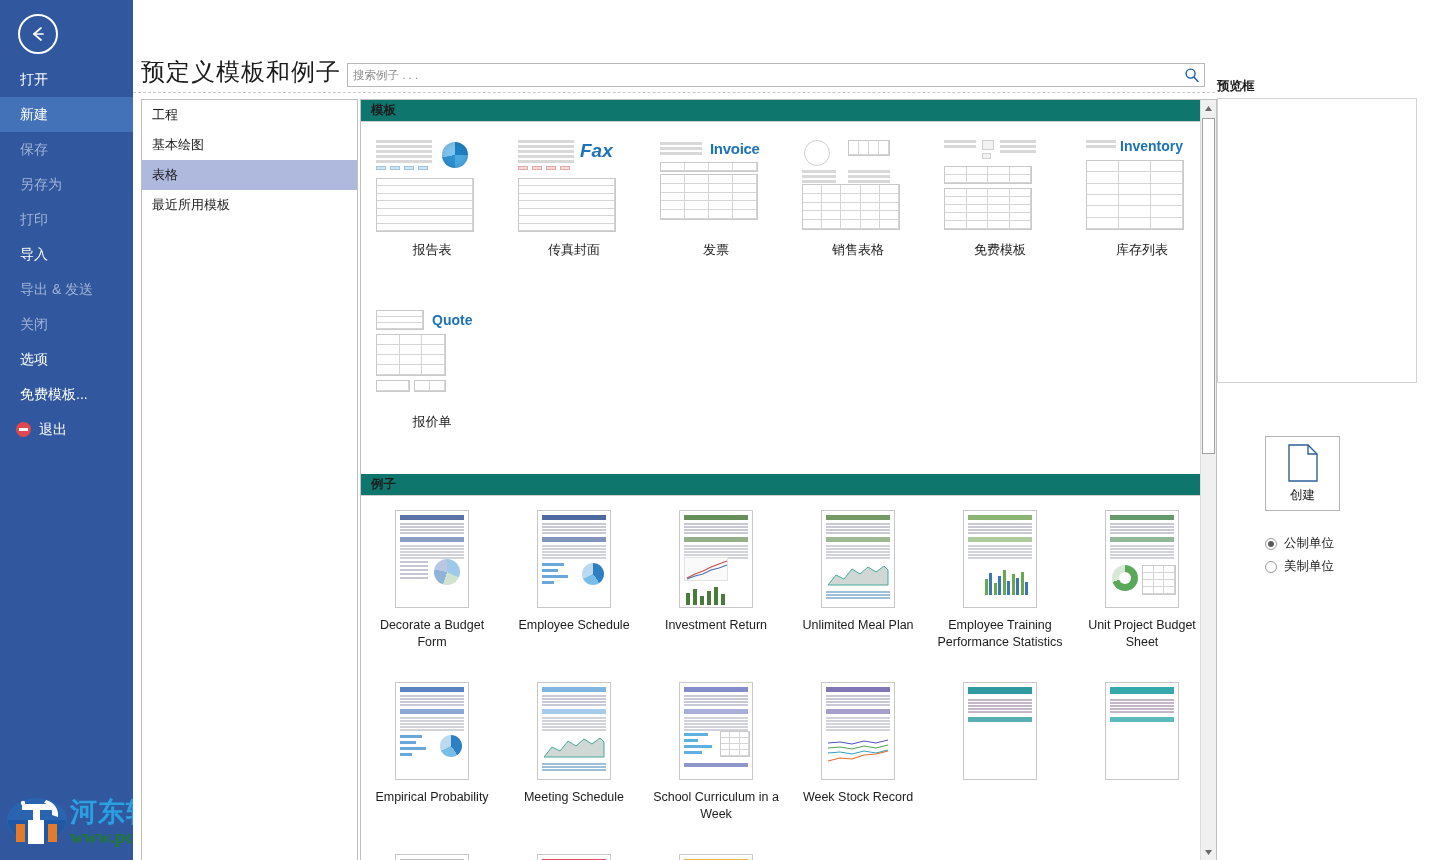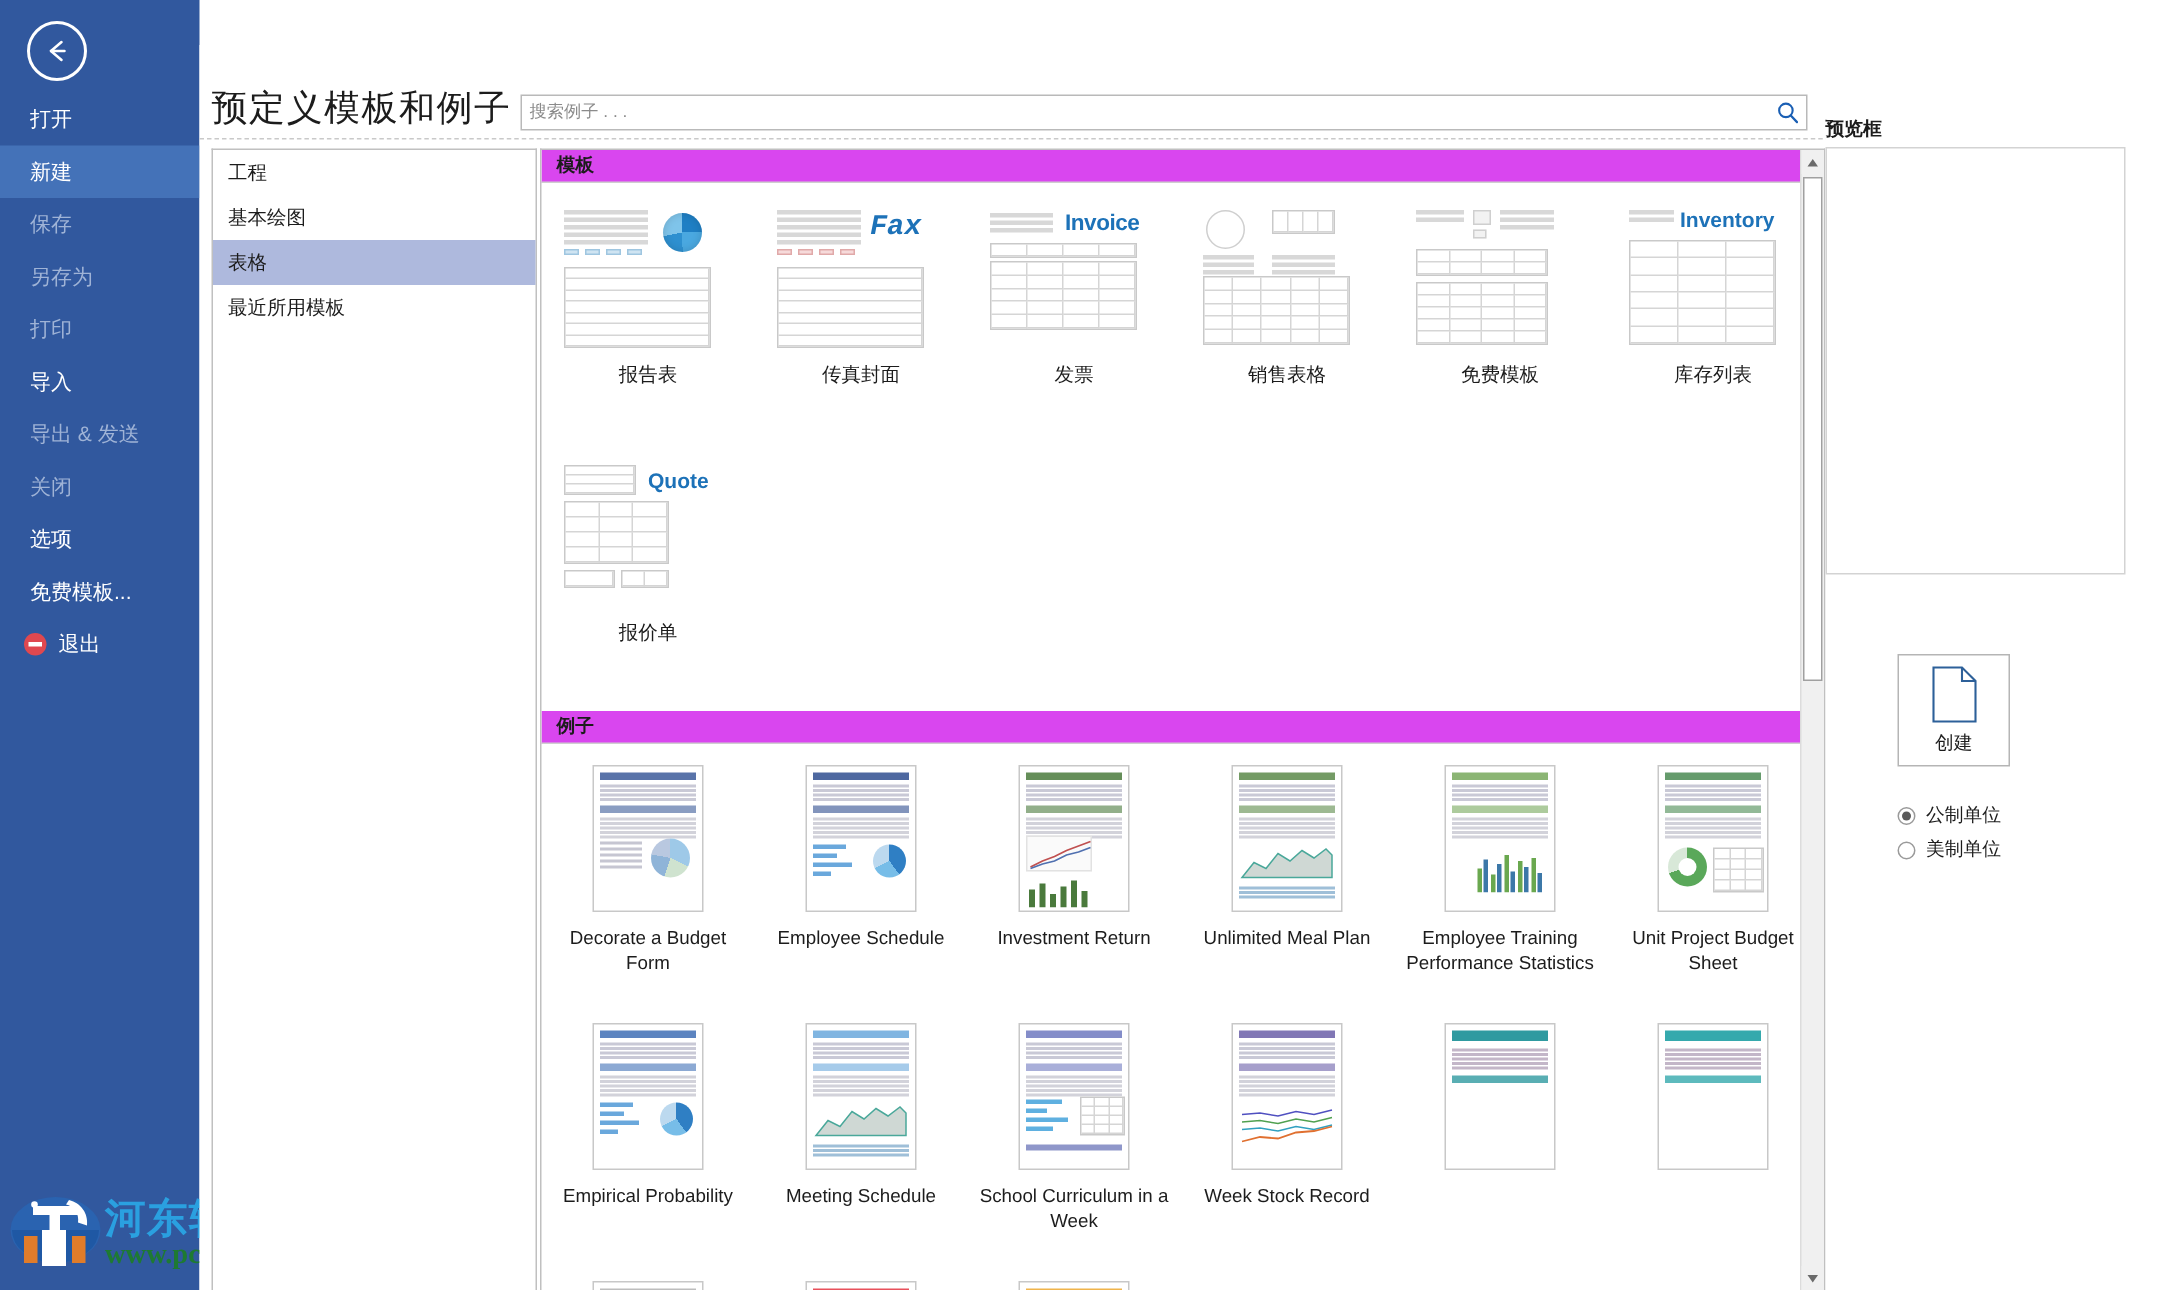--- a/index.html
+++ b/index.html
@@ -120,21 +120,21 @@
   }
   .cat-item.selected { background: #aeb9dd; }
 
   
   .content {
     position: absolute; left: 227px; top: 69px; right: 223px; bottom: 0;
     border: 1px solid #c0c0c0; border-bottom: none; overflow: hidden;
     background: #fff;
   }
   .sec-header {
-    height: 22px; background: #d946ef; border-bottom: 1px solid #cfcfcf;
+    height: 22px; background: #0f766e; border-bottom: 1px solid #cfcfcf;
     display: flex; align-items: center; padding-left: 10px;
     font-size: 12.5px; font-weight: bold; color: #1c1c1c;
   }
   .grid {
     display: flex; flex-wrap: wrap; padding: 8px 0 0 0;
   }
   .cell {
     width: 142px; display: flex; flex-direction: column;
     align-items: center; cursor: pointer; margin-bottom: 4px;
   }
@@ -159,21 +159,21 @@
   .lines span { display: block; height: 3px; background: #d8d8d8; margin-bottom: 2px; }
   .tbl {
     position: absolute; border: 1px solid #c9c9c9; background: #fff;
     display: grid;
   }
   .tbl div { border-right: 1px solid #d5d5d5; border-bottom: 1px solid #d5d5d5; }
   .wordmark {
     position: absolute; font-weight: bold; color: #1d72b8;
     font-family: "Liberation Sans", sans-serif;
   }
-  .wordmark.italic { font-family: Liberation Mono, monospace; font-style: italic; }
+  .wordmark.italic { font-family: Liberation Sans, sans-serif; font-style: italic; }
   .pie-ic {
     position: absolute; width: 26px; height: 26px; border-radius: 50%;
     background: conic-gradient(#1f7fc4 0 25%, #4aa8e0 25% 50%, #2e90d0 50% 72%, #7fc4ea 72% 100%);
     box-shadow: inset 0 0 6px rgba(0,0,0,.15);
   }
   .circle-ic {
     position: absolute; width: 26px; height: 26px; border-radius: 50%;
     border: 1.5px solid #cfcfcf;
   }
   .box-ic { position: absolute; border: 1px solid #cfcfcf; background: #f2f2f2; }

